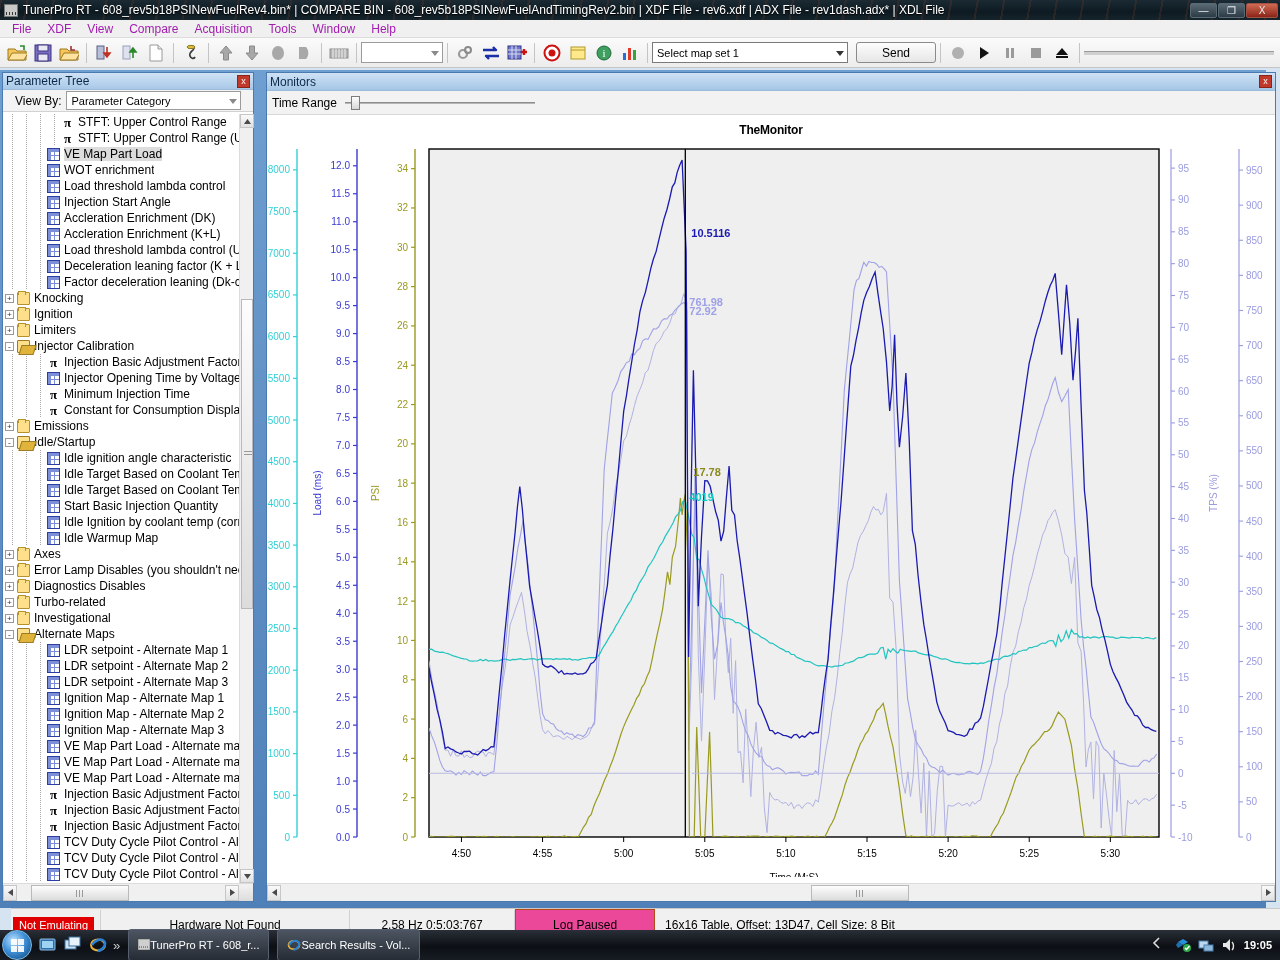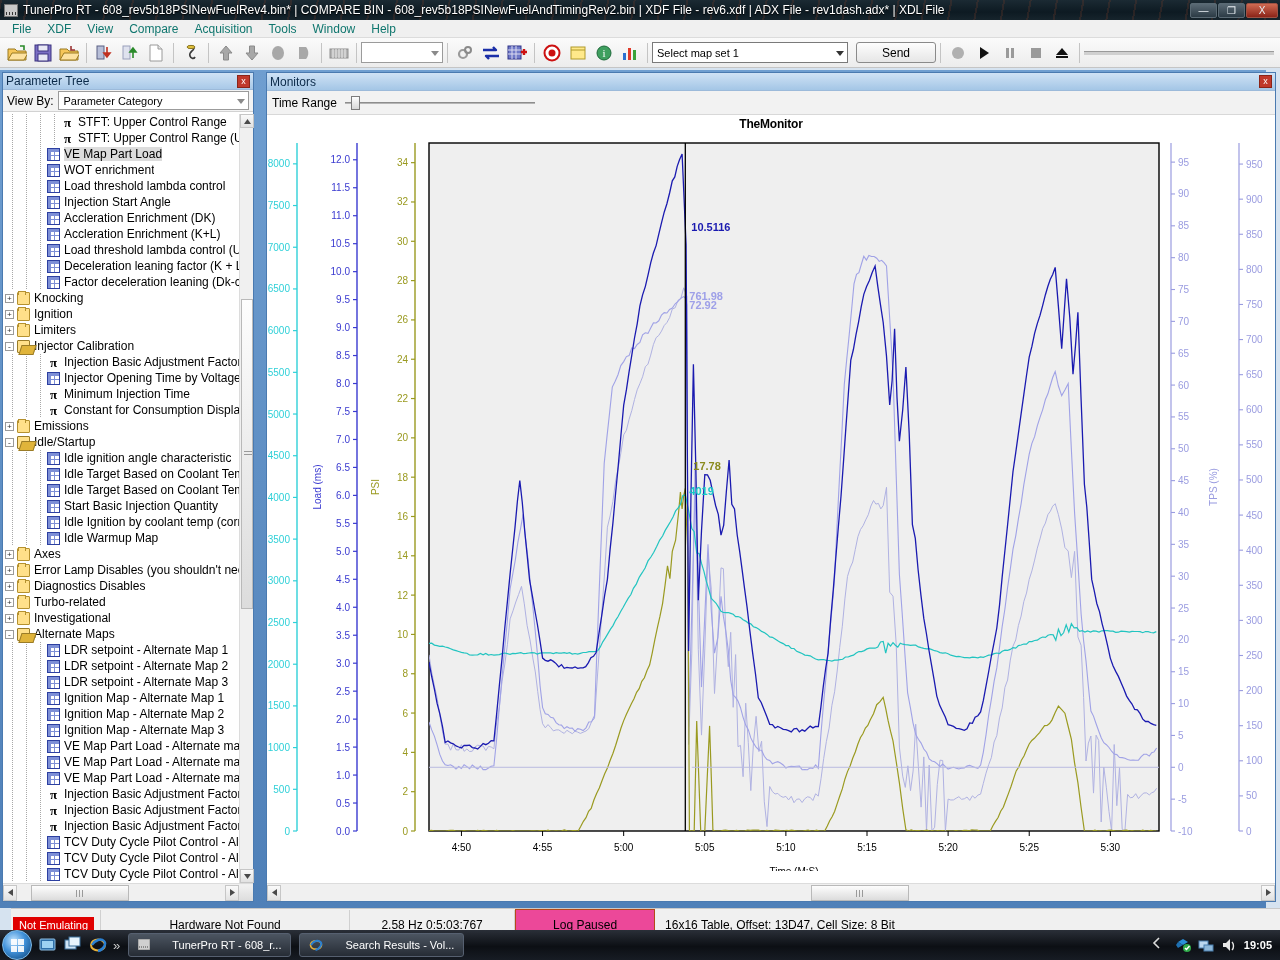--- a/index.html
+++ b/index.html
@@ -39,21 +39,21 @@
     background:linear-gradient(#5a6a75,#2c3b45);
     color:#e8eef2; font-size:10px; line-height:13px; text-align:center;
   }
   .winbtn.close { background:linear-gradient(#d06a52,#8b2418); border-color:#9c5244; width:32px;}
 
   
   #menubar {
     height:18px; background:#f0f0f0; display:flex; align-items:center;
     border-bottom:1px solid #dcdcdc; padding-left:4px;
   }
-  .menu-item { padding:1px 8px; font-size:12px; color:#0f766e;text-align:right; }
+  .menu-item { padding:1px 8px; font-size:12px; color:#a21caf;text-align:right; }
 
   
   #toolbar {
     height:30px; background:linear-gradient(#fbfbfb,#ececec);
     display:flex; align-items:center; padding:0 4px;
     border-bottom:1px solid #c5c5c5;
   }
   .tb-icon {
     width:24px; height:24px; margin:0 1px; position:relative;
     display:flex; align-items:center; justify-content:center;
@@ -95,21 +95,21 @@
     display:flex; align-items:center; padding:0 3px;
     font-size:12px; color:#0b2a49; border-bottom:1px solid #9cbada;
   }
   #param-title .cls {
     margin-left:auto; width:13px; height:13px; background:#c0392b;
     border:1px solid #8b2418; color:#fff; font-size:9px; line-height:11px;
     text-align:center;
   }
   #param-viewby {
     height:22px; display:flex; align-items:center; gap:5px;
-    padding:0 4px; background:#f3f3f3; border-bottom:1px solid #d2d2d2;
+    padding:0 12px; background:#f3f3f3; border-bottom:1px solid #d2d2d2;
   }
   #param-viewby .lbl { font-size:12px; }
   #param-viewby .combo { flex:1; height:19px; }
   #tree-area {
     position:absolute; left:0; top:41px; right:0; bottom:18px;
     background:#fff; overflow:hidden;
   }
   #tree-scroll-v {
     position:absolute; right:0; top:41px; width:14px; bottom:18px;
     background:#f0f0f0; border-left:1px solid #dcdcdc;
@@ -186,21 +186,21 @@
     gap:8px; padding-left:5px; border-bottom:1px solid #d8d8d8;
   }
   .trk { width:190px; height:14px; position:relative; }
   .trk .line { position:absolute; left:0; top:6px; width:100%; height:2px;
                background:#b5b5b5; border-top:1px solid #8d8d8d; }
   .trk .thumb { position:absolute; left:6px; top:0; width:9px; height:14px;
                 background:linear-gradient(#fdfdfd,#d8d8d8); border:1px solid #7c7c7c; }
   #chart-host { position:absolute; left:0; top:43px; right:0; bottom:22px; background:#fff; }
   #chart-title {
     text-align:center; font-size:12px; font-weight:bold; color:#000;
-    margin-top:1px; letter-spacing:-.2px;
+    margin-top:7px; letter-spacing:-.2px;
   }
   #mon-scroll-h {
     position:absolute; left:0; bottom:0; right:0; height:18px;
     background:#f0f0f0; border-top:1px solid #dcdcdc; display:flex; align-items:center;
   }
 
   
   #plot-svg { display:block; }
   .axis-lbl { font-family:"Liberation Sans", sans-serif; font-size:10px; }
   .tick-lbl { font-family:"Liberation Sans", sans-serif; font-size:10px; }
@@ -234,21 +234,21 @@
     content:""; position:absolute; left:8px; top:8px; width:13px; height:13px;
     background:
       linear-gradient(#fff 0 0) 0 0/6px 6px no-repeat,
       linear-gradient(#fff 0 0) 7px 0/6px 6px no-repeat,
       linear-gradient(#fff 0 0) 0 7px/6px 6px no-repeat,
       linear-gradient(#fff 0 0) 7px 7px/6px 6px no-repeat;
     opacity:.9;
   }
   .qlaunch { width:18px; height:18px; margin-left:7px; flex:none; }
   .tb-task {
-    height:24px; margin-left:8px; padding:0 9px; display:flex; align-items:center; gap:22px;
+    height:32px; margin-left:8px; padding:0 9px; display:flex; align-items:center; gap:0;
     background:linear-gradient(#4c5561,#262c35);
     border:1px solid #566070; border-radius:3px; font-size:11px; color:#fff;
     max-width:190px; white-space:nowrap; overflow:hidden;
   }
   #tray { margin-left:auto; display:flex; align-items:center; gap:7px; padding-right:8px; font-size:11px;font-weight:bold;}
   .tray-ic { width:16px; height:16px; }
 </style>
 </head>
 <body>
 

